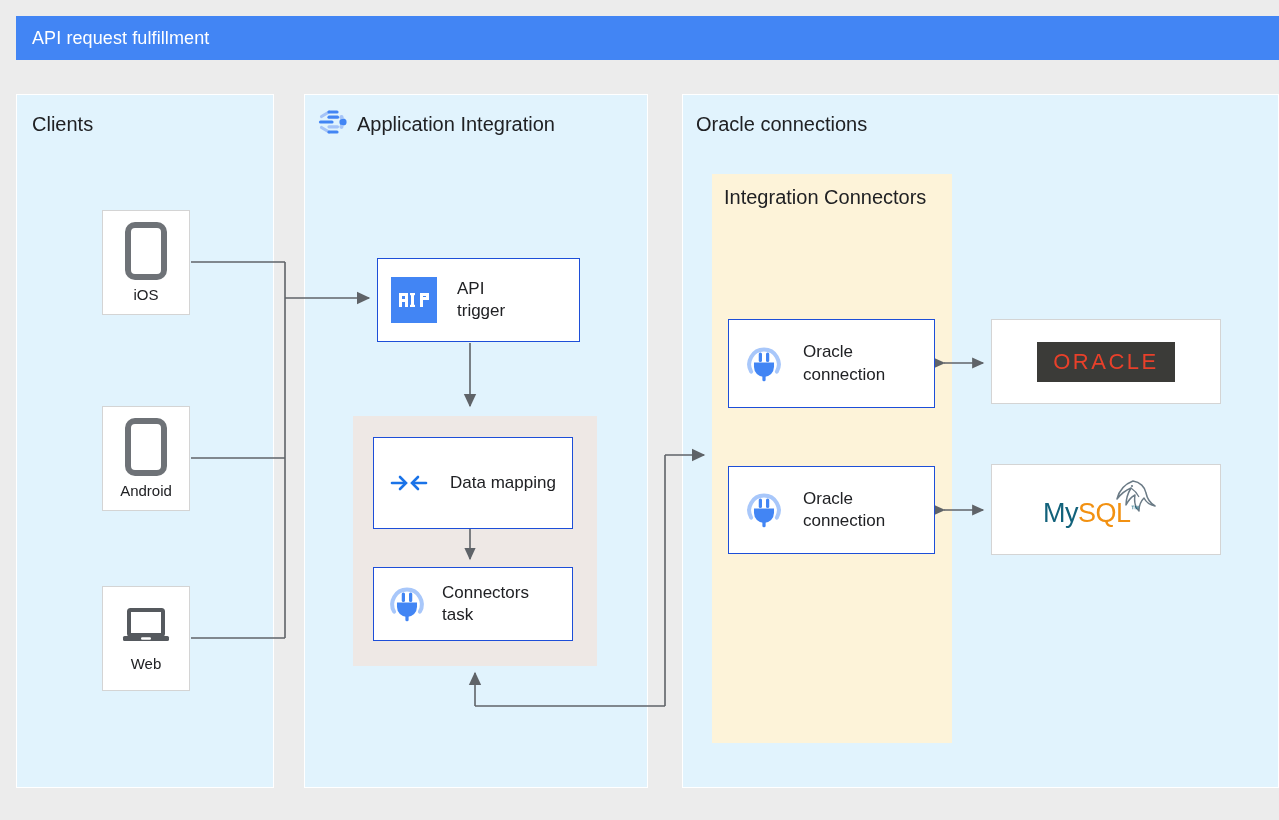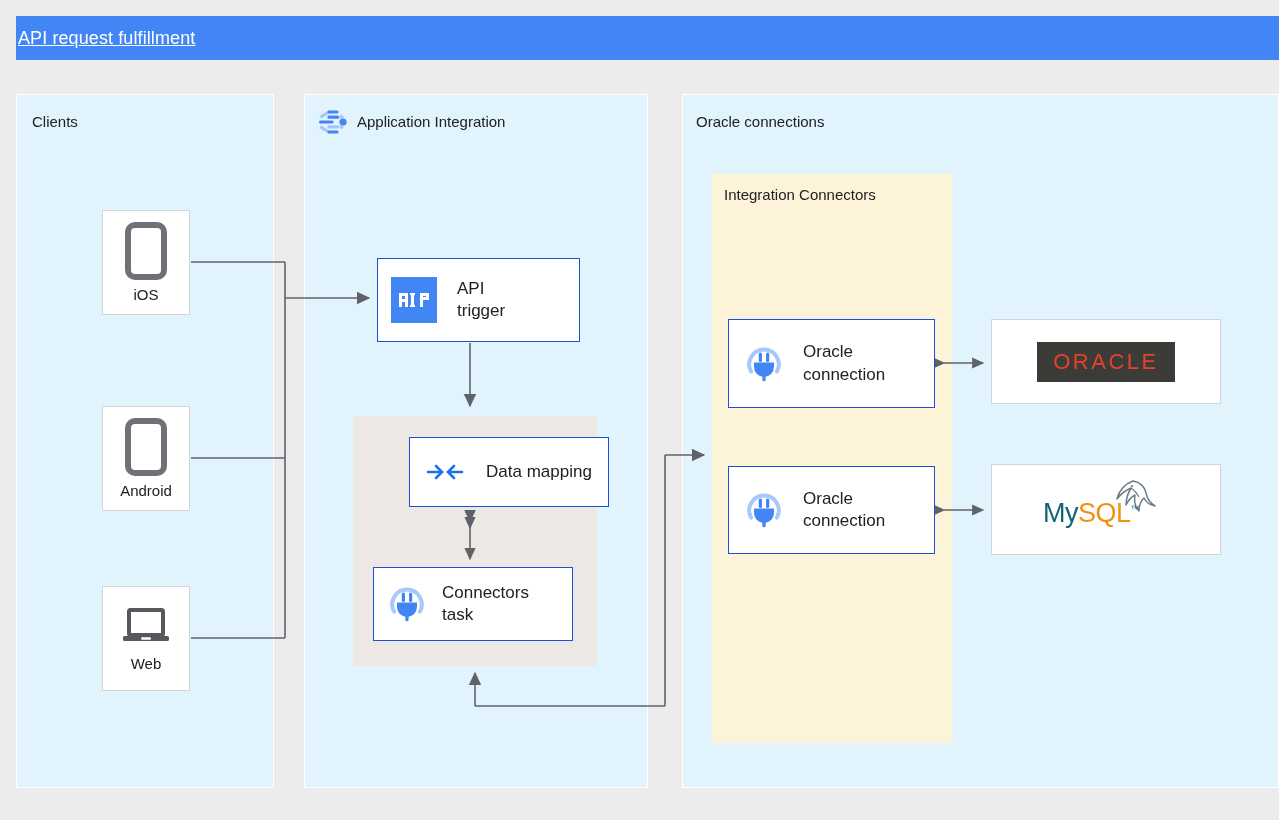--- a/index.html
+++ b/index.html
@@ -12,32 +12,32 @@
   #stage { position: relative; width: 1279px; height: 820px; }
 
   
   .titlebar {
     position: absolute; left: 16px; top: 16px;
     width: 1263px; height: 44px;
     background: #4285f4;
     display: flex; align-items: center;
   }
   .titlebar .txt {
-    color: #ffffff; font-size: 18px; padding-left: 2px; letter-spacing: .1px; text-decoration: underline;
+    color: #ffffff; font-size: 18px; padding-left: 16px; letter-spacing: .1px;
   }
 
   
   .panel {
     position: absolute;
     background: #e1f3fd;
     border: 1px solid #ffffff;
   }
   .panel-label {
     position: absolute;
-    font-size: 15px; color: #202124; white-space: nowrap;
+    font-size: 20px; color: #202124; white-space: nowrap;
   }
   #panel-clients { left: 16px; top: 94px; width: 258px; height: 694px; }
   #panel-appint  { left: 304px; top: 94px; width: 344px; height: 694px; }
   #panel-egress  { left: 682px; top: 94px; width: 597px; height: 694px; }
 
   .lbl-clients { left: 32px; top: 113px; }
   .lbl-appint  { left: 357px; top: 113px; }
   .lbl-egress  { left: 696px; top: 113px; }
 
   
@@ -70,21 +70,21 @@
     gap: 6px;
   }
   .client-card .clab { font-size: 15px; color: #202124; }
 
   #card-ios     { left: 102px; top: 210px; }
   #card-android { left: 102px; top: 406px; }
   #card-web     { left: 102px; top: 586px; }
 
   
   #card-apitrigger { left: 377px; top: 258px; width: 203px; height: 84px; padding-left: 13px; gap: 20px; }
-  #card-datamap    { left: 373px; top: 437px; width: 200px; height: 70px; padding-left: 16px; gap: 22px; margin-left: 36px; }
+  #card-datamap    { left: 373px; top: 437px; width: 200px; height: 92px; padding-left: 16px; gap: 22px; }
   #card-conntask   { left: 373px; top: 567px; width: 200px; height: 74px; padding-left: 12px; gap: 14px; }
 
   
   #card-oracleconn { left: 728px; top: 319px; width: 207px; height: 89px; padding-left: 14px; gap: 18px; }
   #card-mysqlconn  { left: 728px; top: 466px; width: 207px; height: 88px; padding-left: 14px; gap: 18px; }
 
   
   .logo-card {
     position: absolute; background: #ffffff; border: 1px solid #d4d4d4;
     display: flex; align-items: center; justify-content: center;

